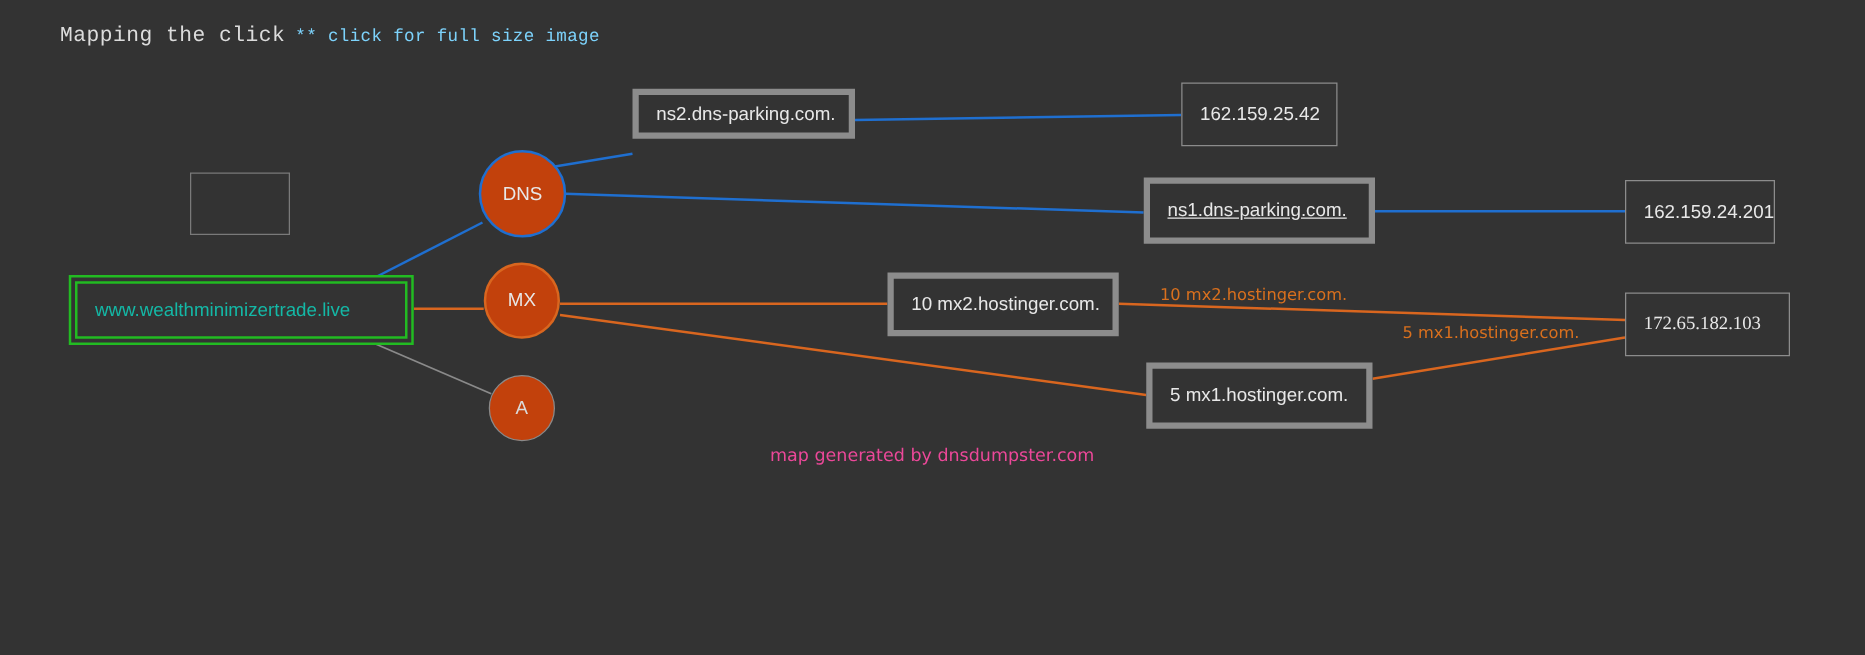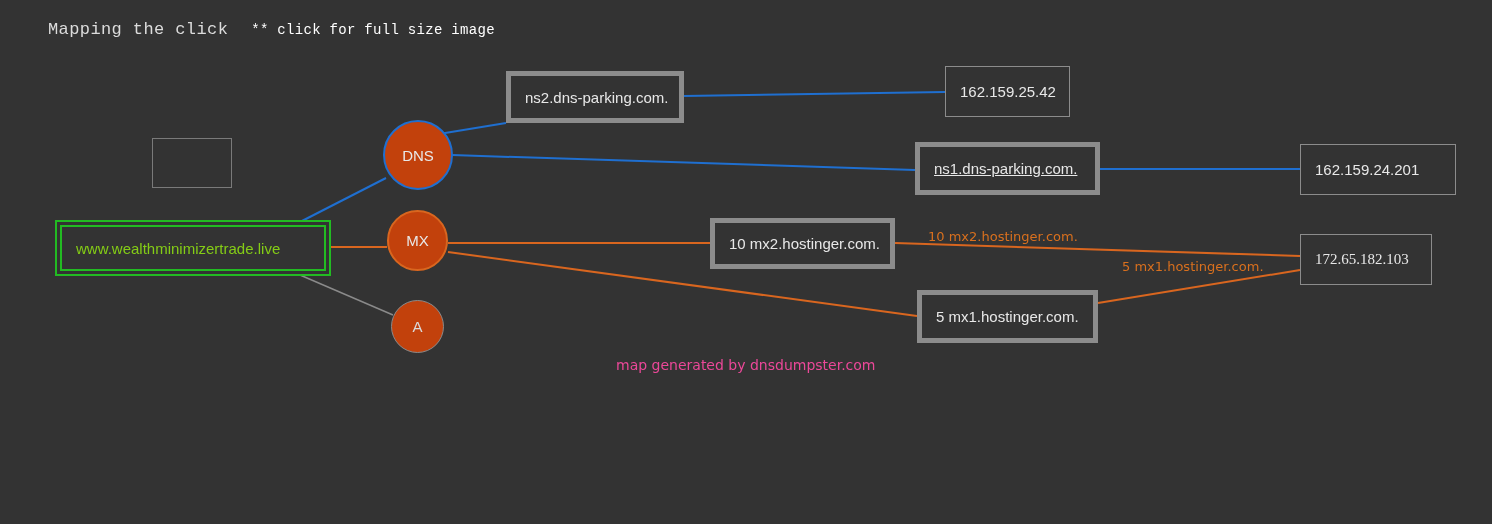--- a/index.html
+++ b/index.html
@@ -25,23 +25,23 @@
     white-space: nowrap;
     font-family: "Liberation Mono", "DejaVu Sans Mono", monospace;
   }
   #header .title {
     font-size: 17px;
     color: #dcdcdc;
     letter-spacing: 0.4px;
   }
   #header .subtitle {
     font-size: 14px;
-    color: #ffffff;
+    color: #7dd3fc;
     letter-spacing: 0.3px;
-    margin-left: 23px;
+    margin-left: 8px;
   }
 
   
   #edges {
     position: absolute;
     left: 0;
     top: 0;
     width: 1492px;
     height: 524px;
   }
@@ -77,21 +77,21 @@
     border: 2px solid #22bb22;
     padding: 3px;
   }
   .box-domain .inner {
     border: 2px solid #22bb22;
     width: 100%;
     height: 100%;
     box-sizing: border-box;
     display: flex;
     align-items: center;
-    color: #84cc16;
+    color: #14b8a6;
     font-size: 15px;
   }
 
   
   .node-circle {
     position: absolute;
     box-sizing: border-box;
     border-radius: 50%;
     background: #c2410c;
     display: flex;
@@ -171,41 +171,41 @@
 </div>
 
 <div class="node-circle circle-mx" style="left:387px; top:210px; width:61px; height:61px;">
   <span>MX</span>
 </div>
 
 <div class="node-circle circle-a" style="left:391px; top:300px; width:53px; height:53px;">
   <span>A</span>
 </div>
 
-<div class="node-box box-record" style="left:506px; top:71px; width:178px; height:52px;">
+<div class="node-box box-record" style="left:506px; top:71px; width:178px; height:40px;">
   <span class="txt">ns2.dns-parking.com.</span>
 </div>
 
 <div class="node-box box-record" style="left:915px; top:142px; width:185px; height:53px;text-decoration:underline;">
   <span class="txt">ns1.dns-parking.com.</span>
 </div>
 
 <div class="node-box box-record" style="left:710px; top:218px; width:185px; height:51px;">
   <span class="txt">10 mx2.hostinger.com.</span>
 </div>
 
 <div class="node-box box-record" style="left:917px; top:290px; width:181px; height:53px;">
   <span class="txt">5 mx1.hostinger.com.</span>
 </div>
 
 <div class="node-box box-ip" style="left:945px; top:66px; width:125px; height:51px;">
   <span class="txt">162.159.25.42</span>
 </div>
 
-<div class="node-box box-ip" style="left:1300px; top:144px; width:156px; height:51px;">
+<div class="node-box box-ip" style="left:1300px; top:144px; width:120px; height:51px;">
   <span class="txt">162.159.24.201</span>
 </div>
 
 <div class="node-box box-ip" style="left:1300px; top:234px; width:132px; height:51px;font-family:Liberation Serif, serif;">
   <span class="txt">172.65.182.103</span>
 </div>
 
 <div class="edge-label" style="left:928px; top:229px;">10 mx2.hostinger.com.</div>
 
 <div class="edge-label" style="left:1122px; top:259px;">5 mx1.hostinger.com.</div>

